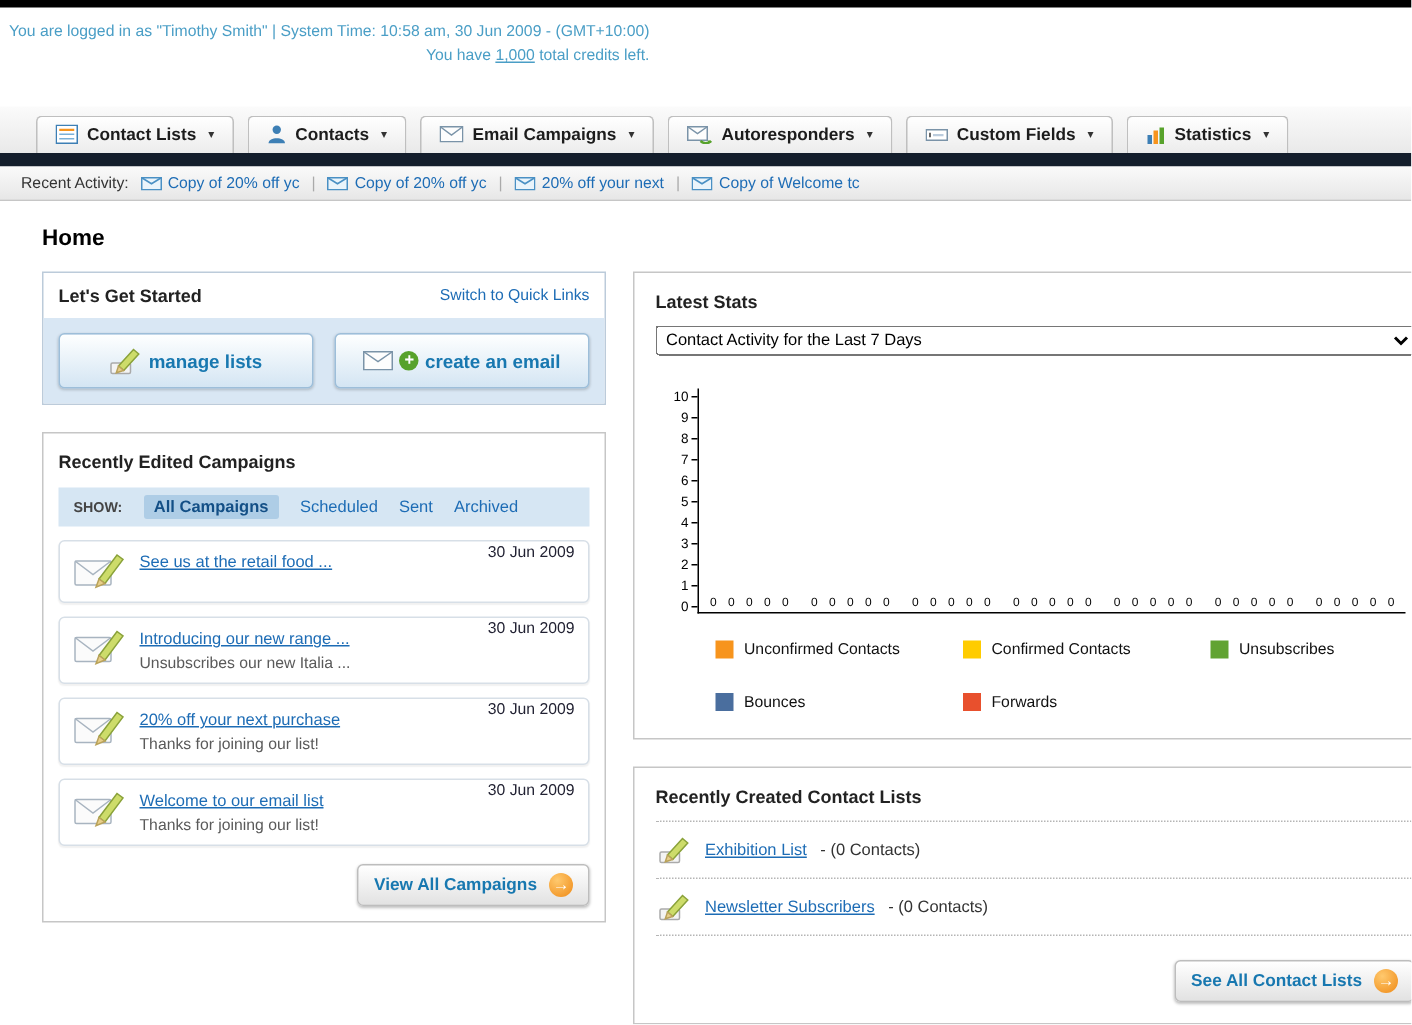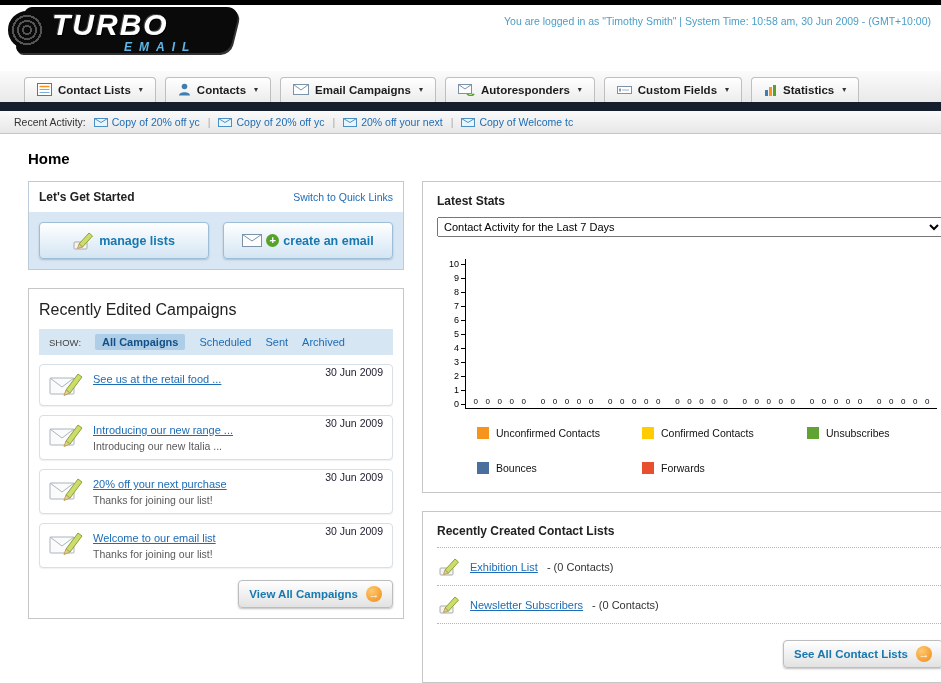--- a/index.html
+++ b/index.html
@@ -58,23 +58,23 @@
   .gs-body { background:#d9e7f4; padding:10px; display:flex; gap:14px; }
   .gs-button { flex:1; display:flex; align-items:center; justify-content:center; gap:4px;
     background:linear-gradient(#feffff,#d4e5f3); border:1px solid #9dbed9; border-radius:4px;
     padding:8px 6px; font-weight:bold; color:#1878b0; font-size:12.5px; cursor:pointer;
     box-shadow:0 1px 2px rgba(0,0,0,.2); }
   .plus-badge { width:13px; height:13px; border-radius:50%; background:#57a22b; color:#fff;
     font-size:11px; font-weight:bold; line-height:13px; text-align:center; display:inline-block; }
 
   
   .camp-panel { padding:10px; }
-  .camp-title { font-weight:normal; font-size:16px; margin:2px 0 10px; }
+  .camp-title { font-weight:bold; font-size:12px; margin:2px 0 10px; }
   .camp-tabs { background:#d6e6f3; display:flex; align-items:center; gap:14px; padding:5px 10px; }
-  .show-label { font-size:9.5px; font-weight:normal; color:#444; }
+  .show-label { font-size:9.5px; font-weight:bold; color:#444; }
   .camp-tab { color:#1d6cb5; font-size:11px; cursor:pointer; }
   .camp-tab.selected { background:#aecde6; color:#134f86; font-weight:bold; padding:2px 7px; border-radius:2px; }
   .camp-row { position:relative; border:1px solid #d7dfe7; border-radius:4px; margin-top:9px;
     padding:7px 9px; display:flex; gap:10px; box-shadow:0 1px 1px rgba(0,0,0,.06); background:#fff; }
   .camp-texts { flex:1; padding-top:1px; }
   .camp-link { color:#1d6cb5; text-decoration:underline; font-size:11px; cursor:pointer; }
   .camp-sub { color:#5a5a5a; font-size:10.5px; margin-top:4px; }
   .camp-date { position:absolute; right:9px; top:1px; font-size:10.5px; color:#223; }
   .view-all-row { display:flex; justify-content:flex-end; margin-top:12px; }
   .pill-button { display:inline-flex; align-items:center; gap:8px; border:1px solid #bdbdbd; border-radius:4px;
@@ -112,28 +112,27 @@
   .cl-link { color:#1d6cb5; text-decoration:underline; font-size:11px; cursor:pointer; }
   .cl-detail { color:#333; font-size:11px; }
   .cl-footer { display:flex; justify-content:flex-end; margin-top:16px; }
 </style>
 </head>
 <body>
 
 <div class="page">
 
   <div class="header">
-    <div class="logo">
-      <div class="logo-black"></div>
-      <div class="logo-swirl"></div>
-      <span class="logo-turbo">TURBO</span>
-      <span class="logo-email">EMAIL</span>
-    </div>
     <div class="header-right">
       <div class="login-info">You are logged in as "Timothy Smith" | System Time: 10:58 am, 30 Jun 2009 - (GMT+10:00)</div>
+      <div class="credits">
+        <span>You have</span>
+        <a class="credits-amount">1,000</a>
+        <span>total credits left.</span>
+      </div>
     </div>
   </div>
 
   <div class="navbar">
     <div class="nav-tab">
       <span class="nav-icon">
         <svg width="15" height="13" viewBox="0 0 15 13">
             <rect x="0.5" y="0.5" width="14" height="12" fill="#fff" stroke="#3d7fb5"></rect>
             <line x1="2.5" y1="3.5" x2="12.5" y2="3.5" stroke="#f7941d" stroke-width="1.5"></line>
             <line x1="2.5" y1="6.5" x2="12.5" y2="6.5" stroke="#7ab0d8"></line>
@@ -292,21 +291,21 @@
 
           <div class="camp-row">
             <svg width="34" height="26" viewBox="0 0 34 26">
                 <rect x="1" y="6" width="24" height="16" rx="1" fill="#fbfbfb" stroke="#a8b4c0"></rect>
                 <path d="M1 6 L13 15 L25 6" fill="none" stroke="#a8b4c0"></path>
                 <path d="M17 18 L29 2 L33 5 L21 21 Z" fill="#cddc6a" stroke="#8aa23a"></path>
                 <path d="M17 18 L21 21 L15 23.5 Z" fill="#e8cf8a" stroke="#b9a25a"></path>
               </svg>
             <div class="camp-texts">
               <a class="camp-link">Introducing our new range ...</a>
-              <div class="camp-sub">Introducing our new Italia ...</div>
+              <div class="camp-sub">Unsubscribes our new Italia ...</div>
             </div>
             <span class="camp-date">30 Jun 2009</span>
           </div>
 
           <div class="camp-row">
             <svg width="34" height="26" viewBox="0 0 34 26">
                 <rect x="1" y="6" width="24" height="16" rx="1" fill="#fbfbfb" stroke="#a8b4c0"></rect>
                 <path d="M1 6 L13 15 L25 6" fill="none" stroke="#a8b4c0"></path>
                 <path d="M17 18 L29 2 L33 5 L21 21 Z" fill="#cddc6a" stroke="#8aa23a"></path>
                 <path d="M17 18 L21 21 L15 23.5 Z" fill="#e8cf8a" stroke="#b9a25a"></path>

